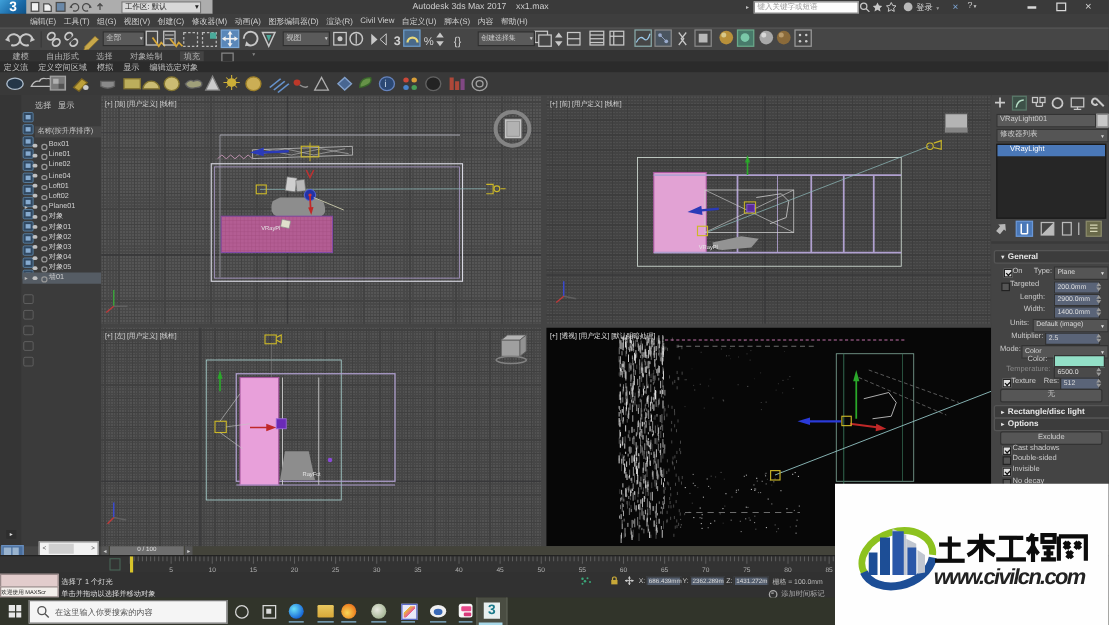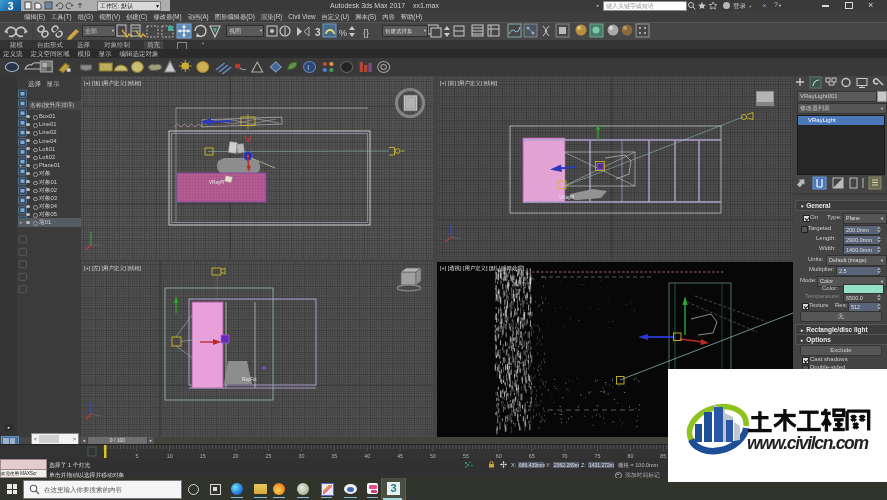--- a/index.html
+++ b/index.html
@@ -1887,21 +1887,21 @@
 <div style="position:absolute;left:231px;top:18.5px;width:12px;height:1.5px;background:#88b8d8;"></div>
 <div style="position:absolute;left:254px;top:18.5px;width:13px;height:1.5px;background:#88b8d8;"></div>
 <div style="position:absolute;left:273px;top:18.5px;width:12px;height:1.5px;background:#88b8d8;"></div>
 <div style="position:absolute;left:297px;top:18.5px;width:12px;height:1.5px;background:#88b8d8;"></div>
 <div style="position:absolute;left:321px;top:18.5px;width:11px;height:1.5px;background:#88b8d8;"></div>
 <div style="position:absolute;left:344px;top:18.5px;width:13px;height:1.5px;background:#88b8d8;"></div>
 <div style="position:absolute;left:367px;top:18.5px;width:11px;height:1.5px;background:#88b8d8;"></div>
 <div style="position:absolute;left:383px;top:20px;width:19px;height:2px;background:#a8d8e8;"></div>
 </div>
 
-<div class="abs" style="left:668px;top:369px;width:219px;height:113px;background:#fefefe;">
+<div class="abs" style="left:668px;top:387px;width:219px;height:113px;background:#fefefe;">
 
 <svg width="219" height="113" viewBox="0 0 219 113">
   <g transform="translate(49,58) rotate(-18)">
     <path d="M -28 6 A 29 21 0 1 1 28 8" fill="none" stroke="#8dc21f" stroke-width="5.5"></path>
     <path d="M -28.5 4 A 29 21 0 0 0 27.5 10" fill="none" stroke="#1d4e96" stroke-width="6.5"></path>
   </g>
   <g transform="translate(49,58)">
       <rect x="-22" y="-3" width="7" height="18" fill="#1d4e96"></rect>
       <rect x="-13" y="-15" width="8" height="30" fill="#1d4e96"></rect>
       <path d="M-3 -22 L8 -17 V15 L-3 15 Z" fill="#c0c6d0"></path>

